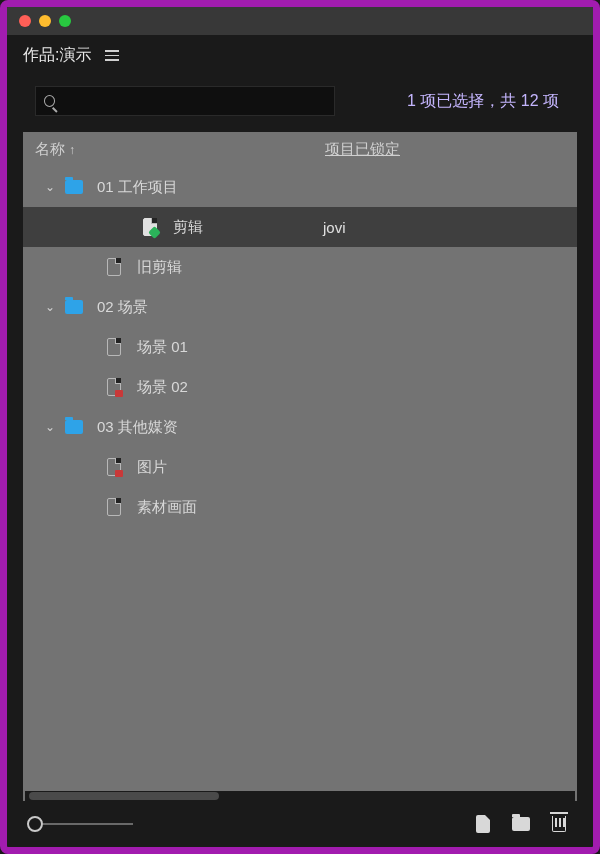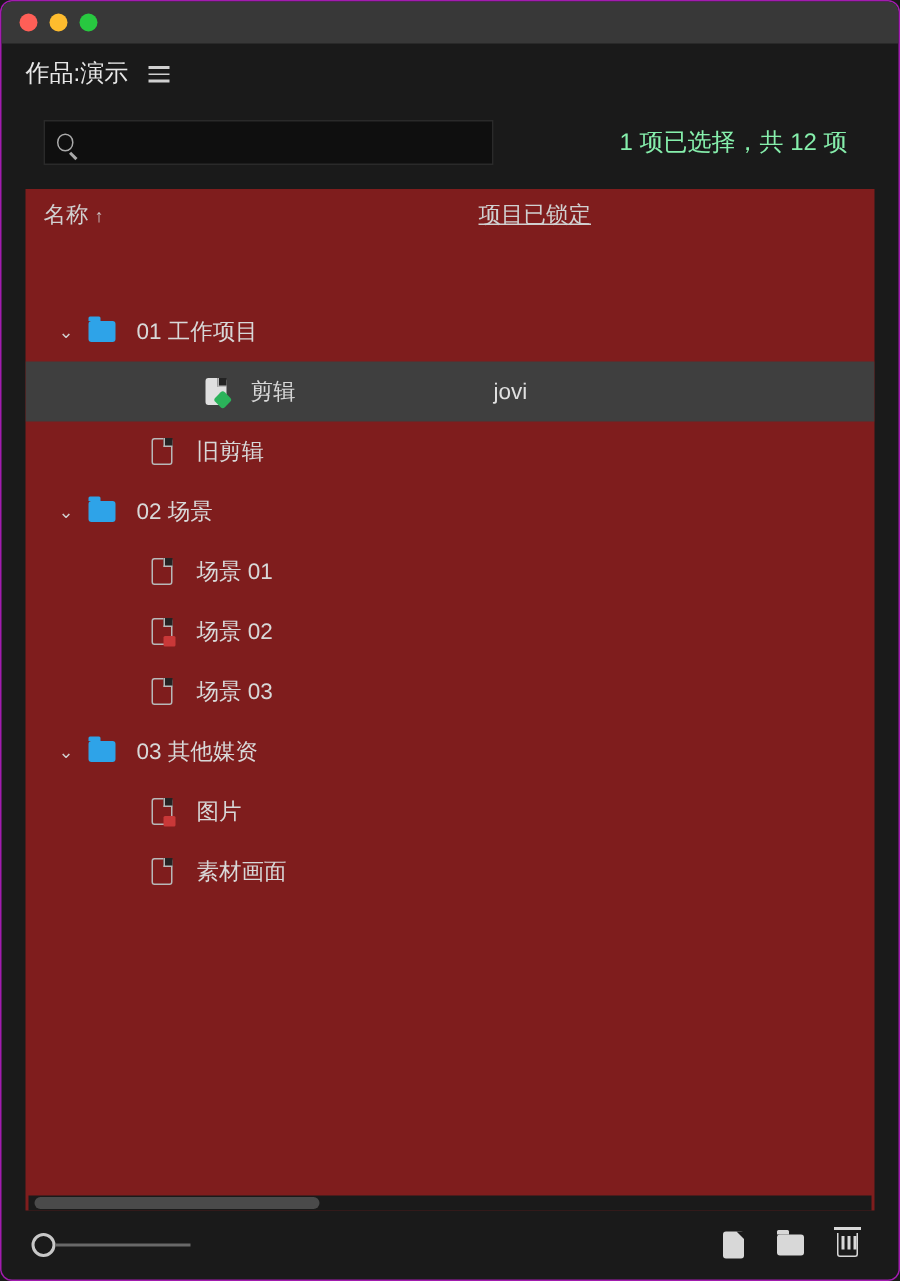--- a/index.html
+++ b/index.html
@@ -8,21 +8,21 @@
       height: 854px;
       background: #1a1a1a;
       font-family: -apple-system, "Helvetica Neue", Arial, sans-serif;
       color: #d8d8d8;
       overflow: hidden;
     }
     .window {
       width: 100%;
       height: 100%;
       background: #1a1a1a;
-      border: 1px solid #a21caf;
+      border: 7px solid #a21caf;
       border-radius: 8px;
       display: flex;
       flex-direction: column;
       overflow: hidden;
     }
     .titlebar {
       height: 28px;
       background: #383838;
       display: flex;
       align-items: center;
@@ -74,31 +74,30 @@
       border: none;
       outline: none;
       color: #d0d0d0;
       font-size: 14px;
       width: 100%;
     }
     .status {
       flex: 1;
       text-align: right;
       font-size: 16px;
-      color: #86efac;
+      color: #c4b5fd;
       padding-right: 6px;
     }
     .table-wrap {
       margin: 6px 16px 0 16px;
       flex: 1;
-      background: #7f1d1d;
+      background: #737373;
       display: flex;
       flex-direction: column;
       min-height: 0;
-      gap: 40px;
     }
     .col-headers {
       display: flex;
       padding: 8px 12px;
       font-size: 15px;
       color: #d0d0d0;
     }
     .col-name { flex: 0 0 290px; display: flex; align-items: center; gap: 4px; }
     .col-lock { flex: 1; text-decoration: underline; }
     .sort-arrow { font-size: 12px; color: #d0d0d0; }
@@ -372,29 +371,20 @@
         <div class="row">
           <span class="indent" style="width: 60px;"></span>
           <span class="chev hidden">›</span>
           <span class="icon-slot">
             <span class="file-icon locked"></span>
           </span>
           <span class="label">场景 02</span>
           <span class="lock-col"></span>
         </div>
         <div class="row">
-          <span class="indent" style="width: 60px;"></span>
-          <span class="chev hidden">›</span>
-          <span class="icon-slot">
-            <span class="file-icon"></span>
-          </span>
-          <span class="label">场景 03</span>
-          <span class="lock-col"></span>
-        </div>
-        <div class="row">
           <span class="indent" style="width: 20px;"></span>
           <span class="chev">⌄</span>
           <span class="icon-slot">
             <span class="folder-icon"></span>
           </span>
           <span class="label">03 其他媒资</span>
           <span class="lock-col"></span>
         </div>
         <div class="row">
           <span class="indent" style="width: 60px;"></span>

